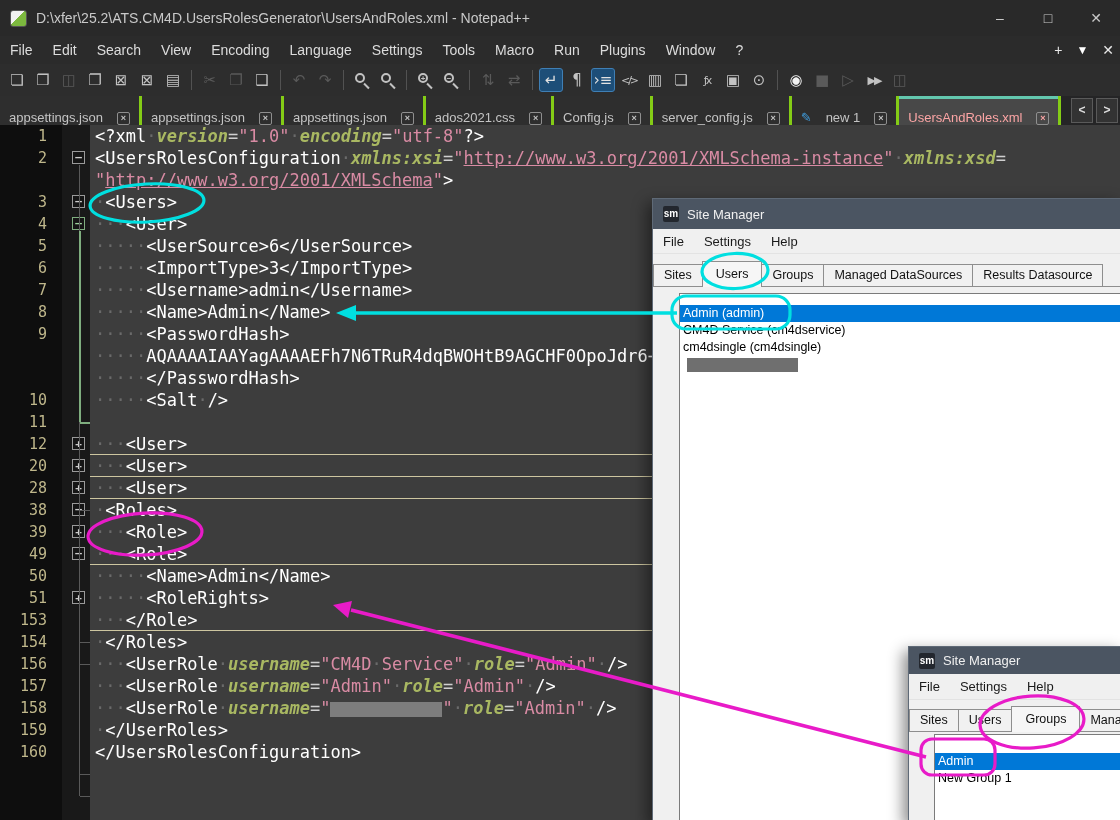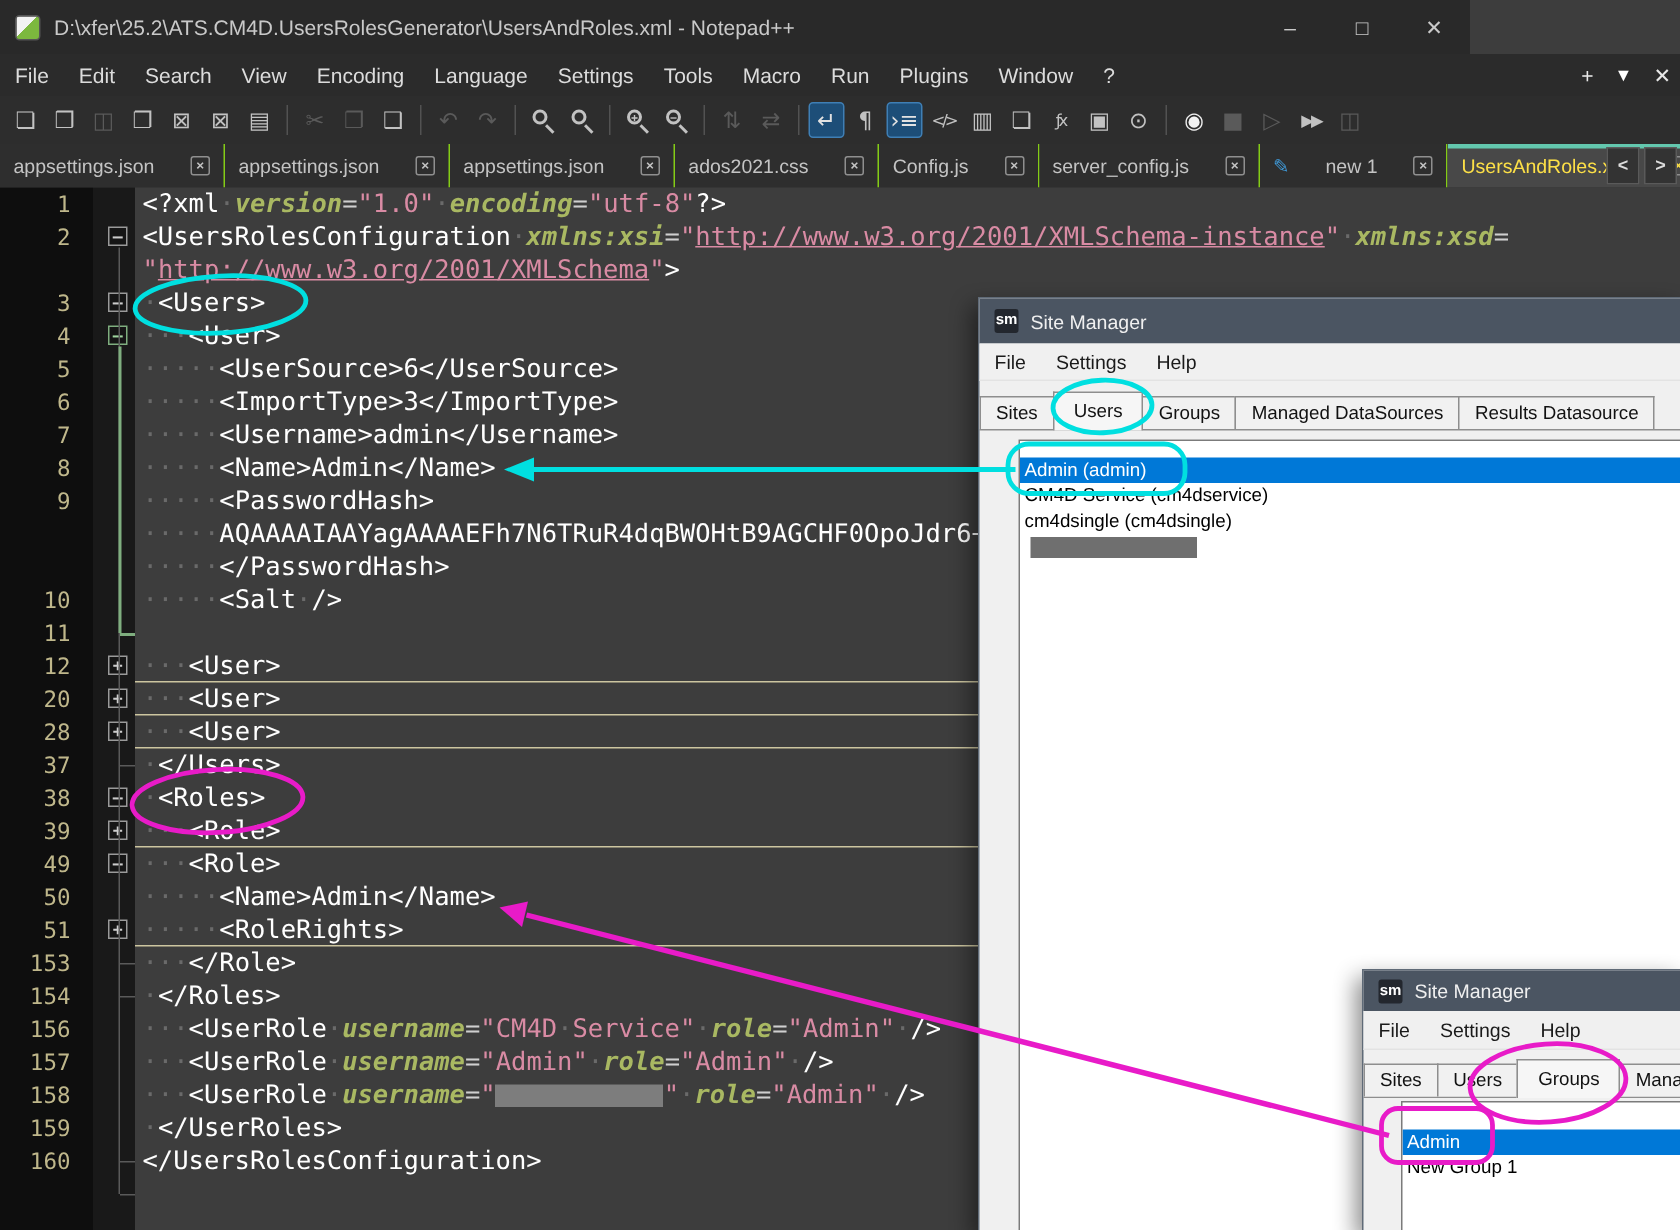--- a/index.html
+++ b/index.html
@@ -1,21 +1,21 @@
 <!DOCTYPE html>
 <html><head>
 <meta charset="utf-8">
 <style>
   * { margin:0; padding:0; box-sizing:border-box; }
   html,body { width:1120px; height:820px; overflow:hidden; background:#3d3d3d;
     font-family:"Liberation Sans", sans-serif; }
   #stage { position:relative; width:1120px; height:820px; overflow:hidden; }
 
   
-  #titlebar { position:absolute; left:0; top:0; width:980px; height:36px; background:#292929;
+  #titlebar { position:absolute; left:0; top:0; width:1120px; height:36px; background:#292929;
     display:flex; align-items:center; color:#c9c9c9; font-size:14px; }
   #np-icon { width:17px; height:17px; margin:0 9px 0 10px; border-radius:3px;
     background:linear-gradient(135deg,#f2f2f2 0 46%, #7cb83e 46% 100%); border:1px solid #555; }
   #win-controls { position:absolute; right:0; top:0; height:36px; display:flex; }
   .wc { width:48px; height:36px; display:flex; align-items:center; justify-content:center;
     color:#c9c9c9; font-size:14px; }
 
   #menubar { position:absolute; left:0; top:36px; width:1120px; height:28px; background:#2b2b2b;
     display:flex; align-items:center; color:#dcdcdc; font-size:14px; }
   .menu-item { padding:0 10px; height:28px; display:flex; align-items:center; }
@@ -34,23 +34,23 @@
   .tbsep { width:1px; height:20px; background:#525252; margin:0 5px; }
   .mag { position:relative; width:16px; height:16px; }
   .mag .lens { position:absolute; left:1px; top:1px; width:10px; height:10px;
     border:2px solid currentColor; border-radius:50%; font:700 8px/8px "Liberation Sans",sans-serif;
     text-align:center; }
   .mag .handle { position:absolute; width:7px; height:2px; background:currentColor;
     transform:rotate(45deg); left:9px; top:13px; }
 
   #tabbar { position:absolute; left:0; top:96px; width:1120px; height:29px; background:#252526;
     display:flex; }
-  .ntab { display:flex; align-items:center; gap:24px; padding:0 9px; background:#2e2e2e;
-    border-right:1px solid #84cc16; color:#c4c4c4; font-size:13px; height:29px; white-space:nowrap; }
-  .ntab.active { background:#484848; color:#fde047; box-shadow:inset 0 3px 0 #63c7ae; }
+  .ntab { display:flex; align-items:flex-end; gap:14px; padding:0 9px; background:#2e2e2e;
+    border-right:3px solid #84cc16; color:#c4c4c4; font-size:13px; height:29px; white-space:nowrap; }
+  .ntab.active { background:#484848; color:#fca5a5; box-shadow:inset 0 3px 0 #63c7ae; }
   .tab-close { width:13px; height:13px; border:1px solid #8f8f8f; border-radius:2px;
     font:700 9px/11px "Liberation Sans",sans-serif; text-align:center; color:inherit; }
   .tab-pencil { color:#3f9bdb; font-size:13px; }
   #tab-scroll { position:absolute; right:2px; top:98px; display:flex; gap:3px; }
   .tsb { width:22px; height:25px; background:#333; border:1px solid #5a5a5a; color:#ddd;
     font:700 12px/23px "Liberation Sans",sans-serif; text-align:center; }
 
   
   #editor { position:absolute; left:0; top:125px; width:1120px; height:695px; background:#3d3d3d;
     font-family:"DejaVu Sans Mono", monospace; font-size:17px; }
@@ -332,25 +332,20 @@
           <span class="code"><span class="tk-w">···</span><span class="tk-t">&lt;User&gt;</span></span>
         </div>
         <div class="row">
           <span class="ln">28</span>
           <span class="fold">
             <span class="fbox">+</span>
           </span>
           <span class="code"><span class="tk-w">···</span><span class="tk-t">&lt;User&gt;</span></span>
         </div>
         <div class="row">
-          <span class="ln">37</span>
-          <span class="fold"></span>
-          <span class="code"><span class="tk-w">·</span><span class="tk-t">&lt;/Users&gt;</span></span>
-        </div>
-        <div class="row">
           <span class="ln">38</span>
           <span class="fold">
             <span class="fbox">–</span>
           </span>
           <span class="code"><span class="tk-w">·</span><span class="tk-t">&lt;Roles&gt;</span></span>
         </div>
         <div class="row">
           <span class="ln">39</span>
           <span class="fold">
             <span class="fbox">+</span>

